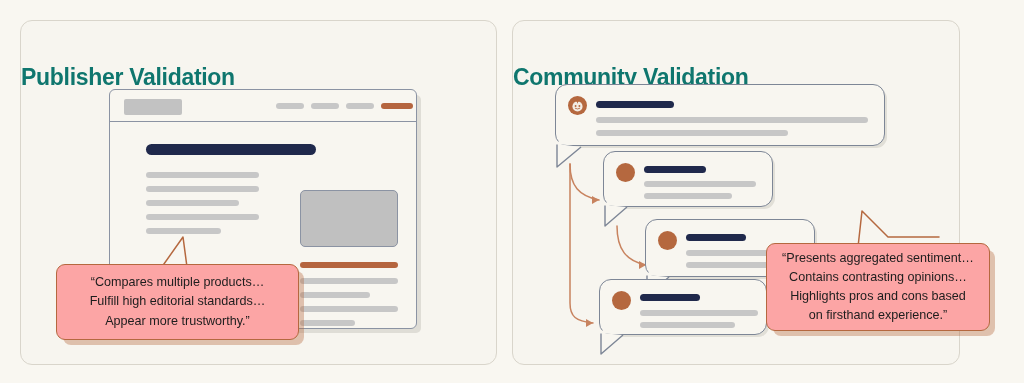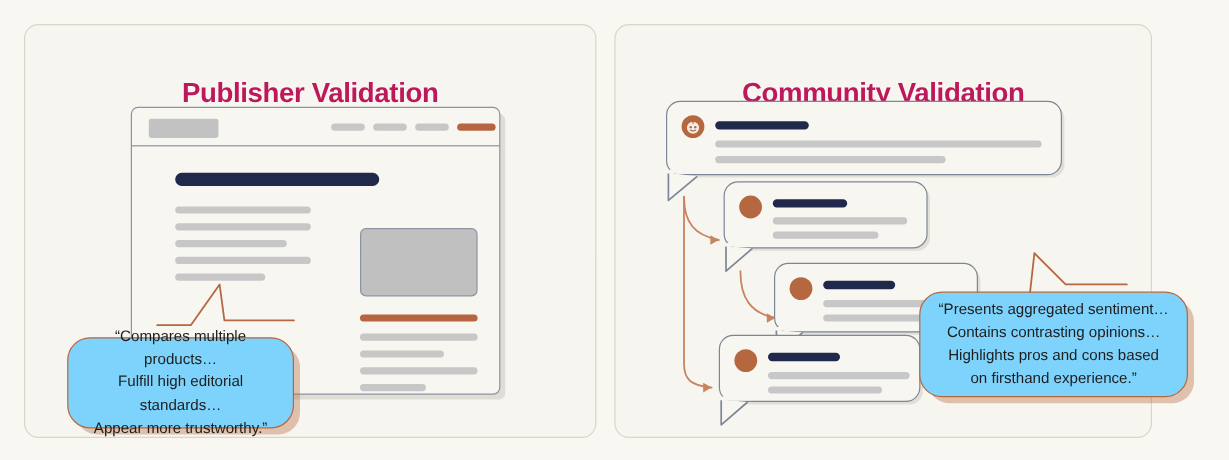--- a/index.html
+++ b/index.html
@@ -31,24 +31,24 @@
     border-radius: 12px;
     box-sizing: border-box;
   }
   #panel-left  { left: 20px;  width: 477px; }
   #panel-right { left: 512px; width: 448px; }
 
   .panel-title {
     position: absolute;
     left: 0; right: 0;
     top: 24px;
-    text-align: center;
+    text-align: left;
     font-size: 23px;
     font-weight: bold;
-    color: #be185d;
+    color: #0f766e;
     letter-spacing: -0.3px;
   }
 
   
   .browser {
     position: absolute;
     left: 88px;
     top: 68px;
     width: 308px;
     height: 240px;
@@ -109,39 +109,39 @@
     left: 190px; top: 172px;
     width: 98px; height: 6px;
     border-radius: 3px;
     background: #b5653f;
   }
   .txt-line.right { left: 190px; }
 
   
   .callout {
     position: absolute;
-    background: #7dd3fc;
+    background: #fca5a5;
     border: 1.6px solid #b5683f;
-    border-radius: 19px;
+    border-radius: 9px;
     box-sizing: border-box;
     box-shadow: 6px 6px 0 -1px rgba(181,104,63,0.38);
     display: flex;
     align-items: center;
     justify-content: center;
     text-align: center;
     color: #1d1d1d;
     font-size: 12.6px;
     line-height: 1.52;
     white-space: pre-line;
     padding: 6px 10px;
   }
   #callout-publisher {
     left: 35px;
-    top: 260px;
-    width: 189px;
+    top: 243px;
+    width: 243px;
     height: 76px;
   }
   #callout-community {
     left: 766px;
     top: 243px;
     width: 224px;
     height: 88px;
   }
   .callout-tail { position: absolute; overflow: visible; }
   #tail-publisher { left: 110px; top: 212px; width: 115px; height: 40px; }

